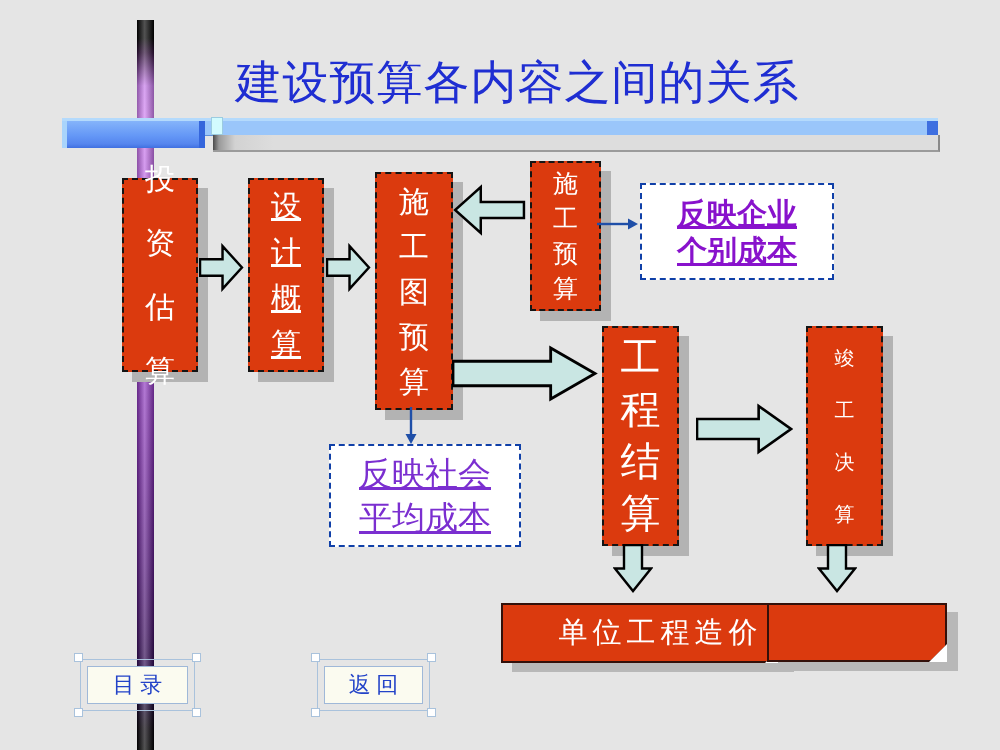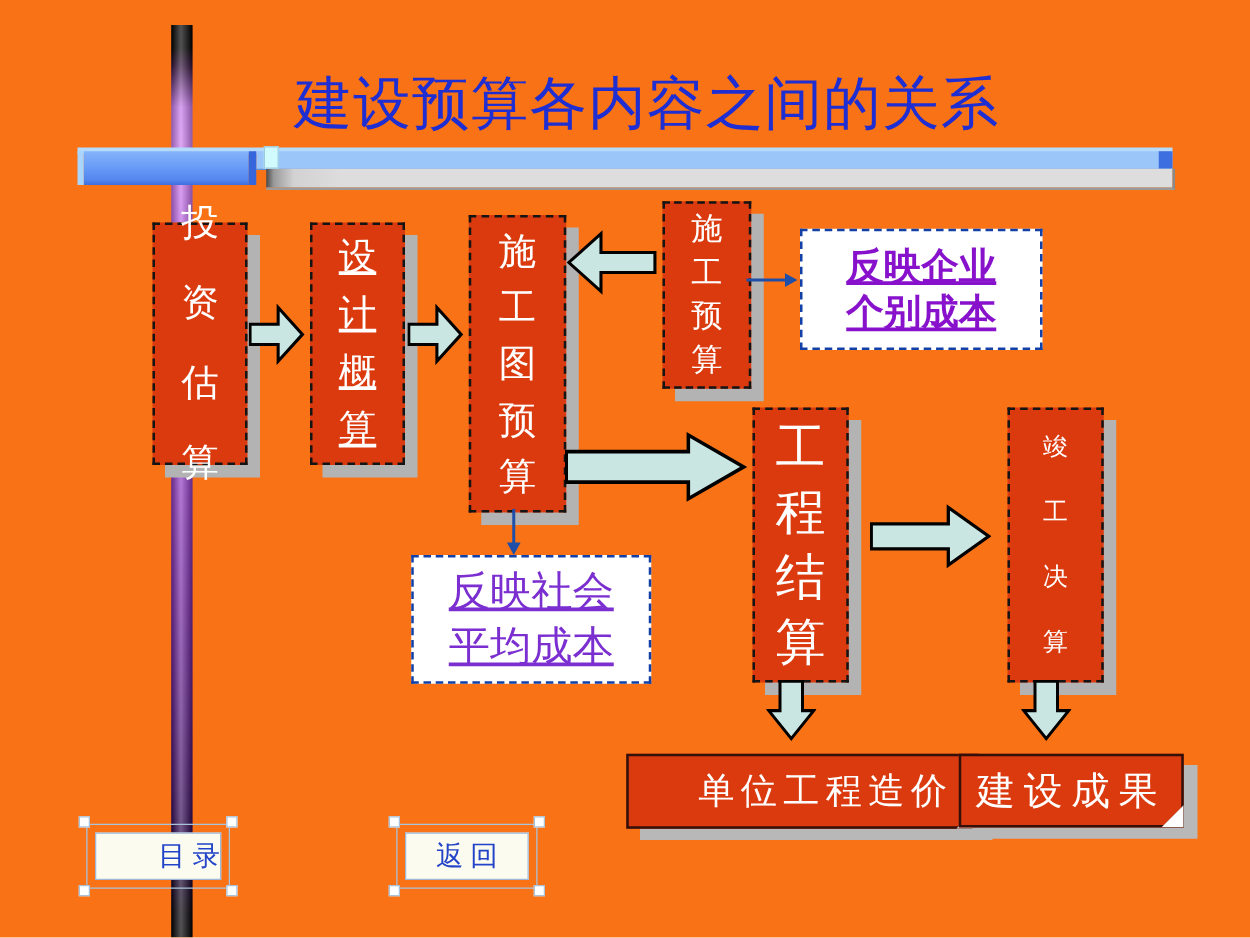--- a/index.html
+++ b/index.html
@@ -1,17 +1,17 @@
 <!DOCTYPE html>
 <html><head>
 <meta charset="utf-8">
 <style>
   html,body{margin:0;padding:0;background:#fff;}
   #slide{
-    position:relative;width:1000px;height:750px;background:#f97316;overflow:hidden;
+    position:relative;width:1000px;height:750px;background:#e5e5e5;overflow:hidden;
     font-family:"Liberation Serif","DejaVu Serif",serif;
   }
   
   .vbar{
     position:absolute;left:137px;top:20px;width:17px;height:730px;
     background:linear-gradient(180deg,#000 0%,#000 2.5%,#30103a 4.5%,#c579ea 9%,#cf7ff0 13%,#b75fe0 25%,#a34bd2 38%,#8f39c0 50%,#7628a4 62%,#5b1b85 74%,#3f0f63 84%,#200640 92%,#050008 97%,#000 100%);
   }
   .vbar::after{content:"";position:absolute;inset:0;
     background:linear-gradient(90deg,rgba(0,0,0,.28),rgba(255,255,255,.32) 45%,rgba(0,0,0,.30));}
   .strip-thin{position:absolute;left:62px;top:118px;width:876px;height:5px;background:#B4DAFC;}
@@ -67,21 +67,21 @@
   .arr svg{display:block;width:100%;height:100%;}
   
   .nav-btn{
     position:absolute;height:36px;background:#FBFBF0;border:1px solid #9FB8D8;
     display:flex;align-items:center;justify-content:center;
     font-size:22px;color:#2343C8;cursor:pointer;white-space:nowrap;
   }
   .nav-btn::before{content:"";position:absolute;inset:-8px;border:1.5px solid #A9C2DC;pointer-events:none;}
   .corner{position:absolute;width:7px;height:7px;border:1.5px solid #A9C2DC;background:#fff;}
   .tl{left:-14px;top:-14px}.tr{right:-14px;top:-14px}.bl{left:-14px;bottom:-14px}.br{right:-14px;bottom:-14px}
-  .nav-toc {left:76px; top:666px;width:99px;justify-content:flex-end;}
+  .nav-toc {left:87px; top:666px;width:99px;}
   .nav-next{left:206px;top:666px;width:98px;}
   .nav-back{left:324px;top:666px;width:97px;}
 </style>
 </head>
 <body>
 
 <div id="slide">
 
   <div class="vbar"></div>
   <div class="strip-thin"></div>
@@ -169,21 +169,20 @@
         <line x1="7" y1="0" x2="7" y2="28" stroke="#1F4FA8" stroke-width="2.4"></line>
         <polygon points="1.5,27 7,37 12.5,27" fill="#1F4FA8"></polygon>
       </svg>
   </div>
 
   <div class="sbox b-unit">
     <span>单位工程造价</span>
     <span class="fold"></span>
   </div>
   <div class="sbox b-result">
-    <span>建设成果</span>
     <span class="fold"></span>
   </div>
 
   <div class="nav-btn nav-toc">
     <span class="corner tl"></span>
     <span class="corner tr"></span>
     <span class="corner bl"></span>
     <span class="corner br"></span>
     <span>目 录</span>
   </div>

